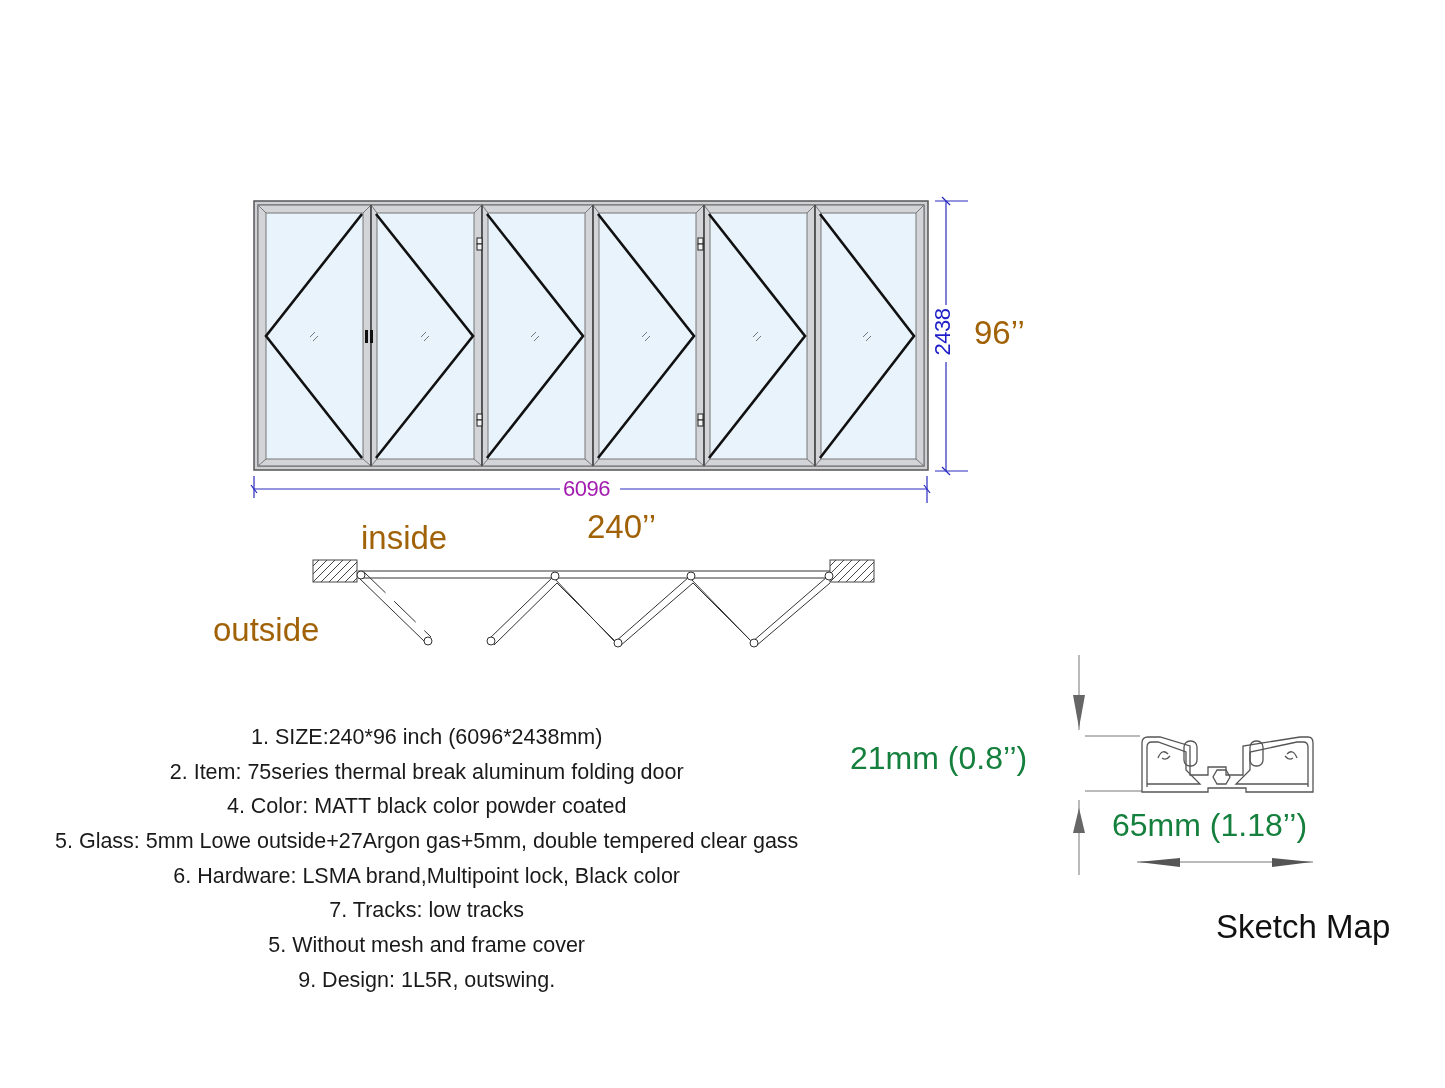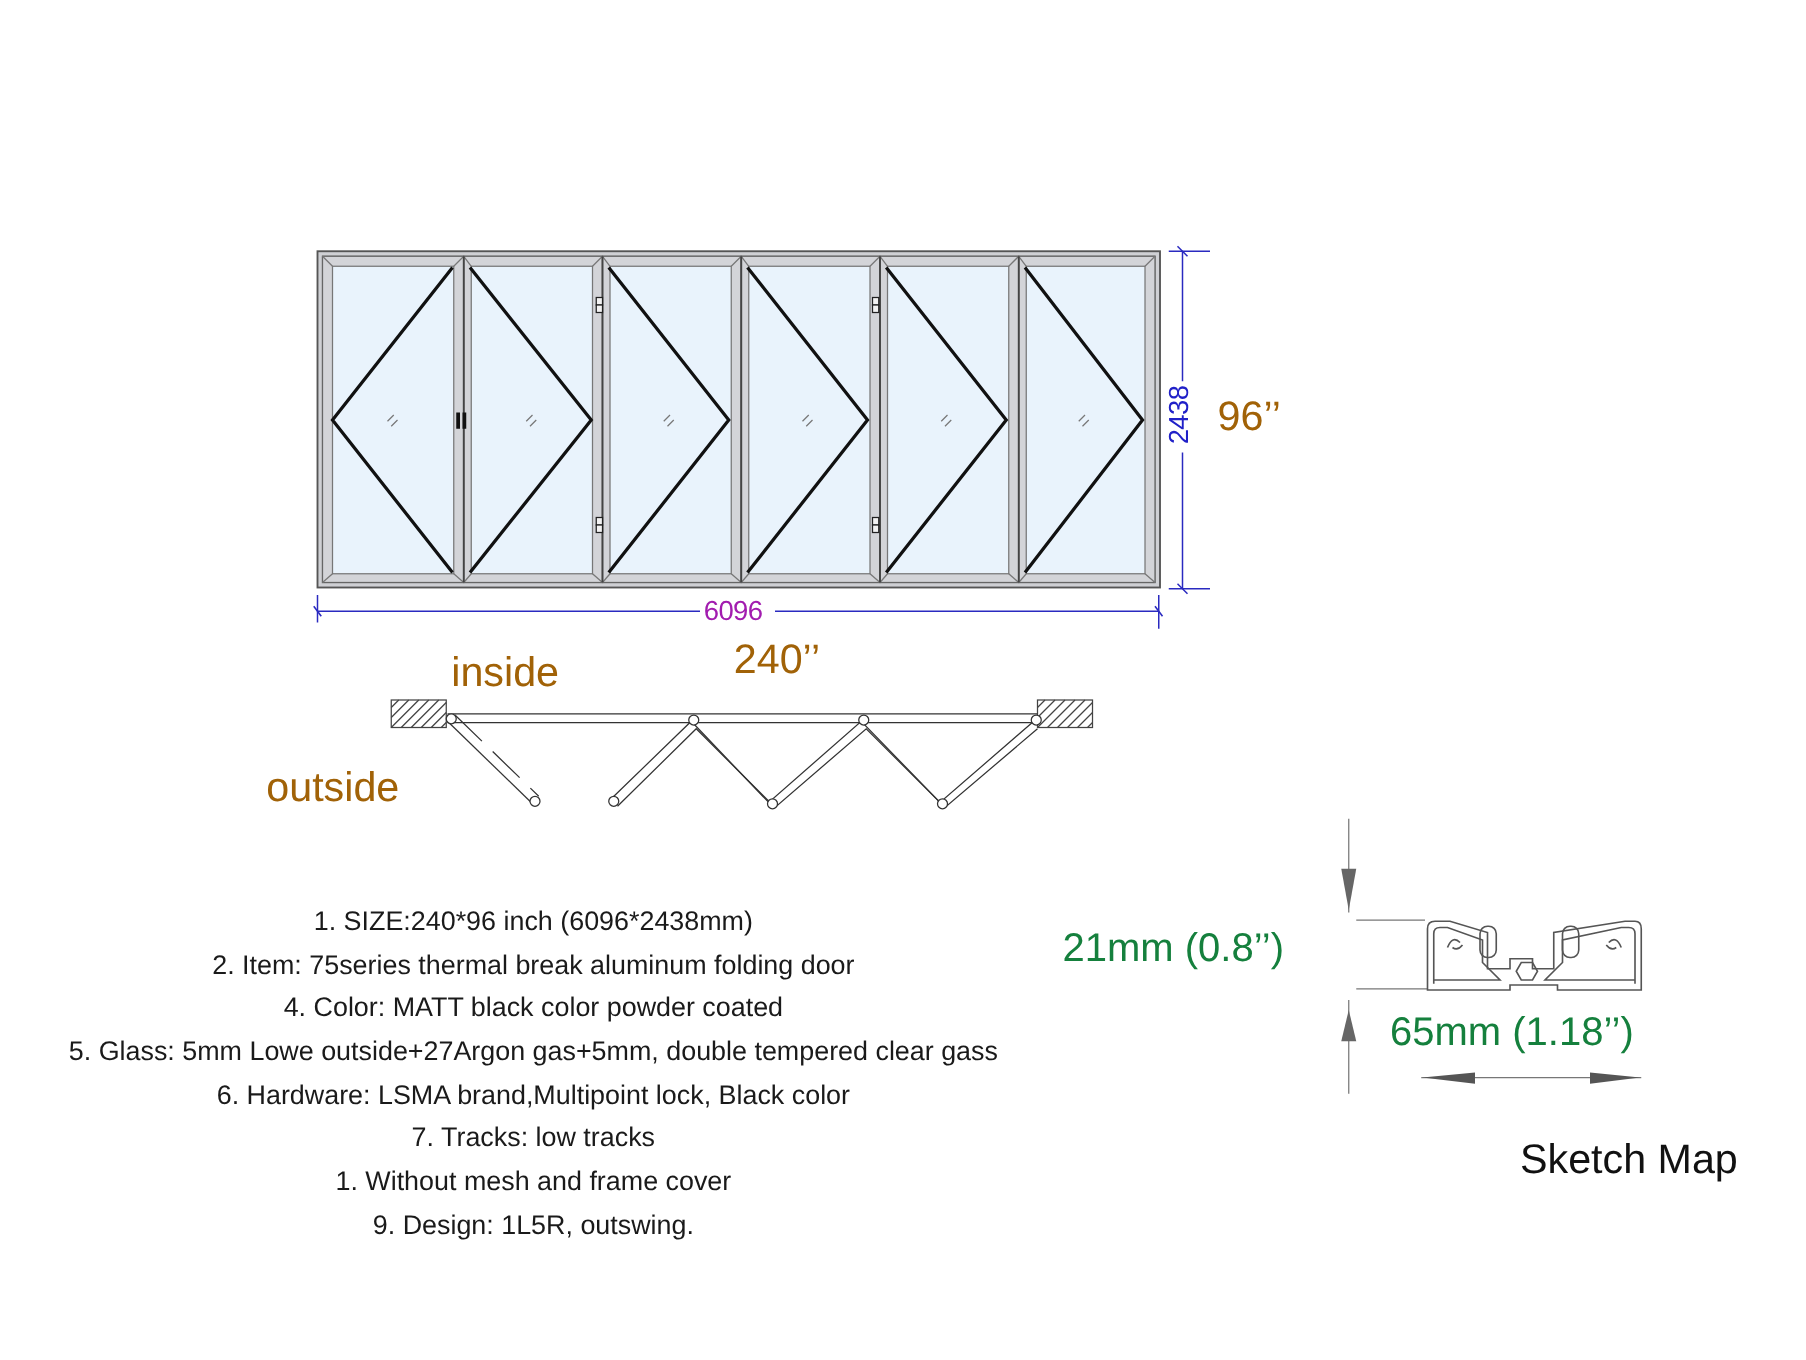--- a/index.html
+++ b/index.html
@@ -196,19 +196,19 @@
 <div class="abs big-label" style="left:361px; top:519px;">inside</div>
 <div class="abs big-label" style="left:213px; top:611px;">outside</div>
 
 <ul class="spec-list">
   <li>1. SIZE:240*96 inch (6096*2438mm)</li>
   <li>2. Item: 75series thermal break aluminum folding door</li>
   <li>4. Color: MATT black color powder coated</li>
   <li>5. Glass: 5mm Lowe outside+27Argon gas+5mm, double tempered clear gass</li>
   <li>6. Hardware: LSMA brand,Multipoint lock, Black color</li>
   <li>7. Tracks: low tracks</li>
-  <li>1. Without mesh and frame cover</li>
+  <li>5. Without mesh and frame cover</li>
   <li>9. Design: 1L5R, outswing.</li>
 </ul>
 
 <div class="abs dim-label" style="left:850px; top:740px;">21mm (0.8’’)</div>
 <div class="abs dim-label" style="left:1112px; top:807px;">65mm (1.18’’)</div>
 <div class="abs sketch-title" style="left:1172px; top:908px;margin-left:44px;">Sketch Map</div>
 
 </body></html>

